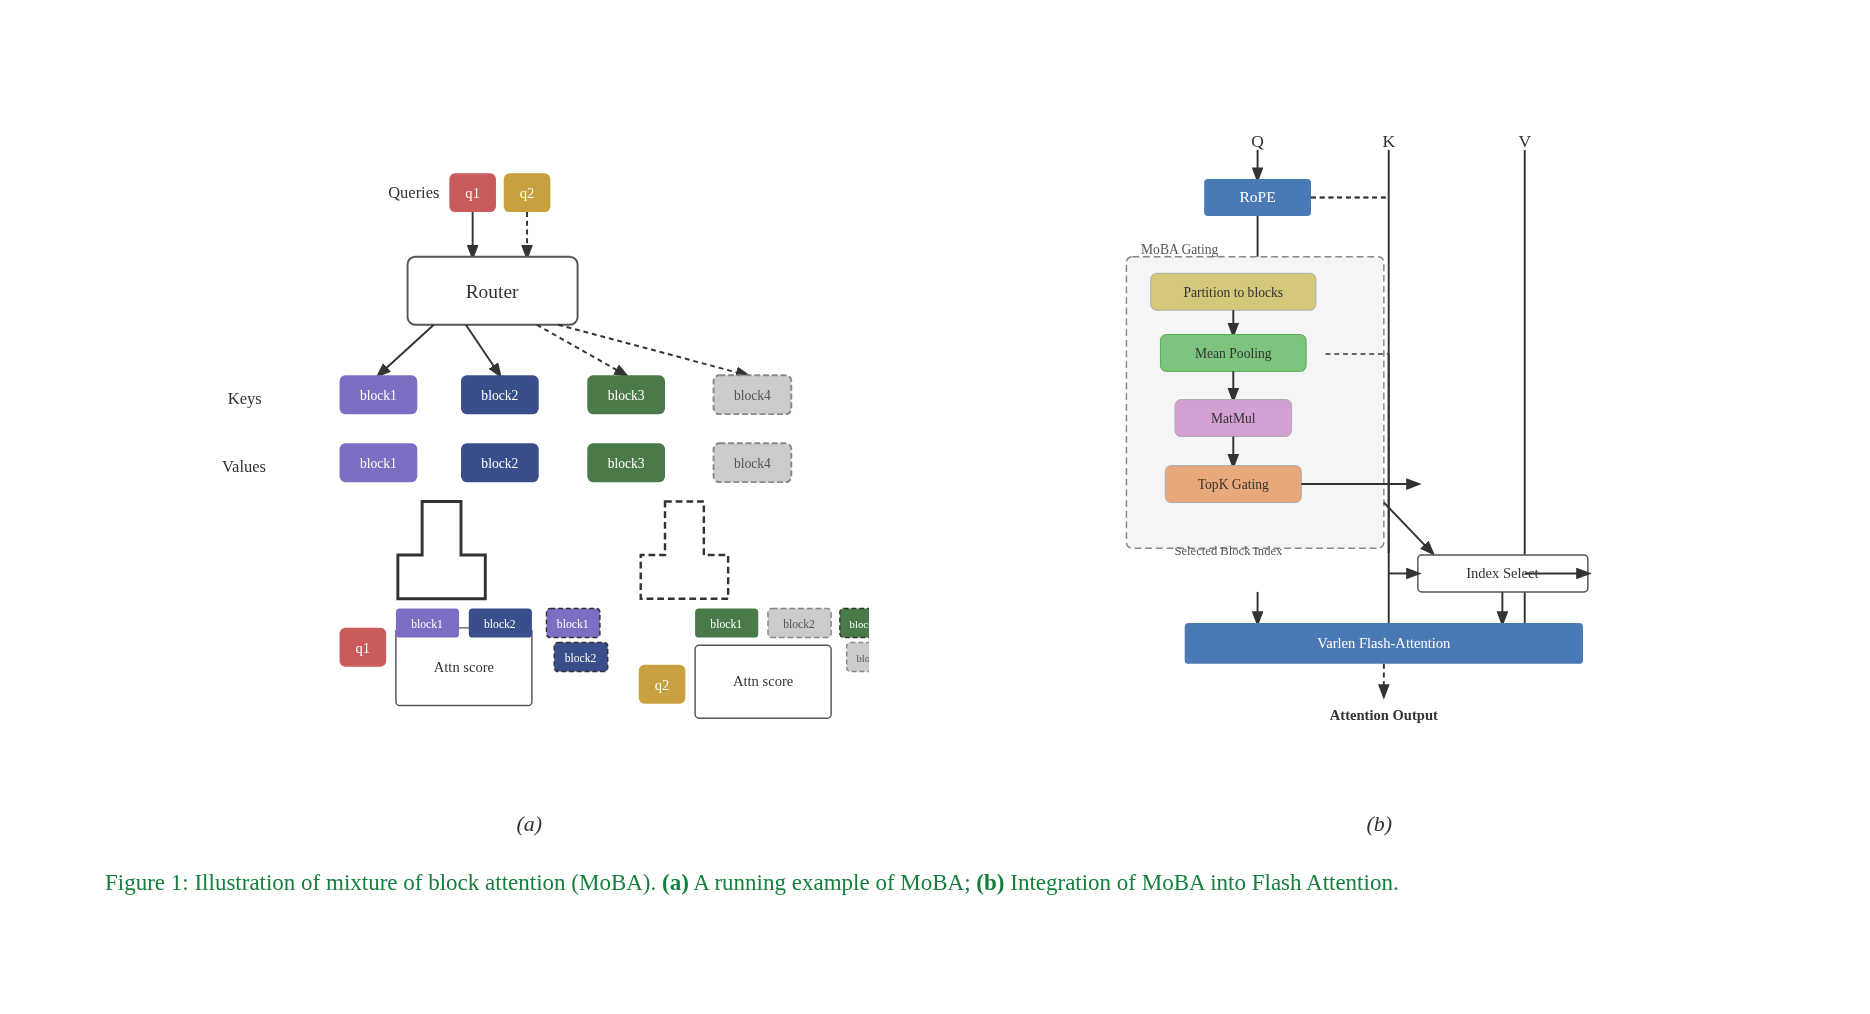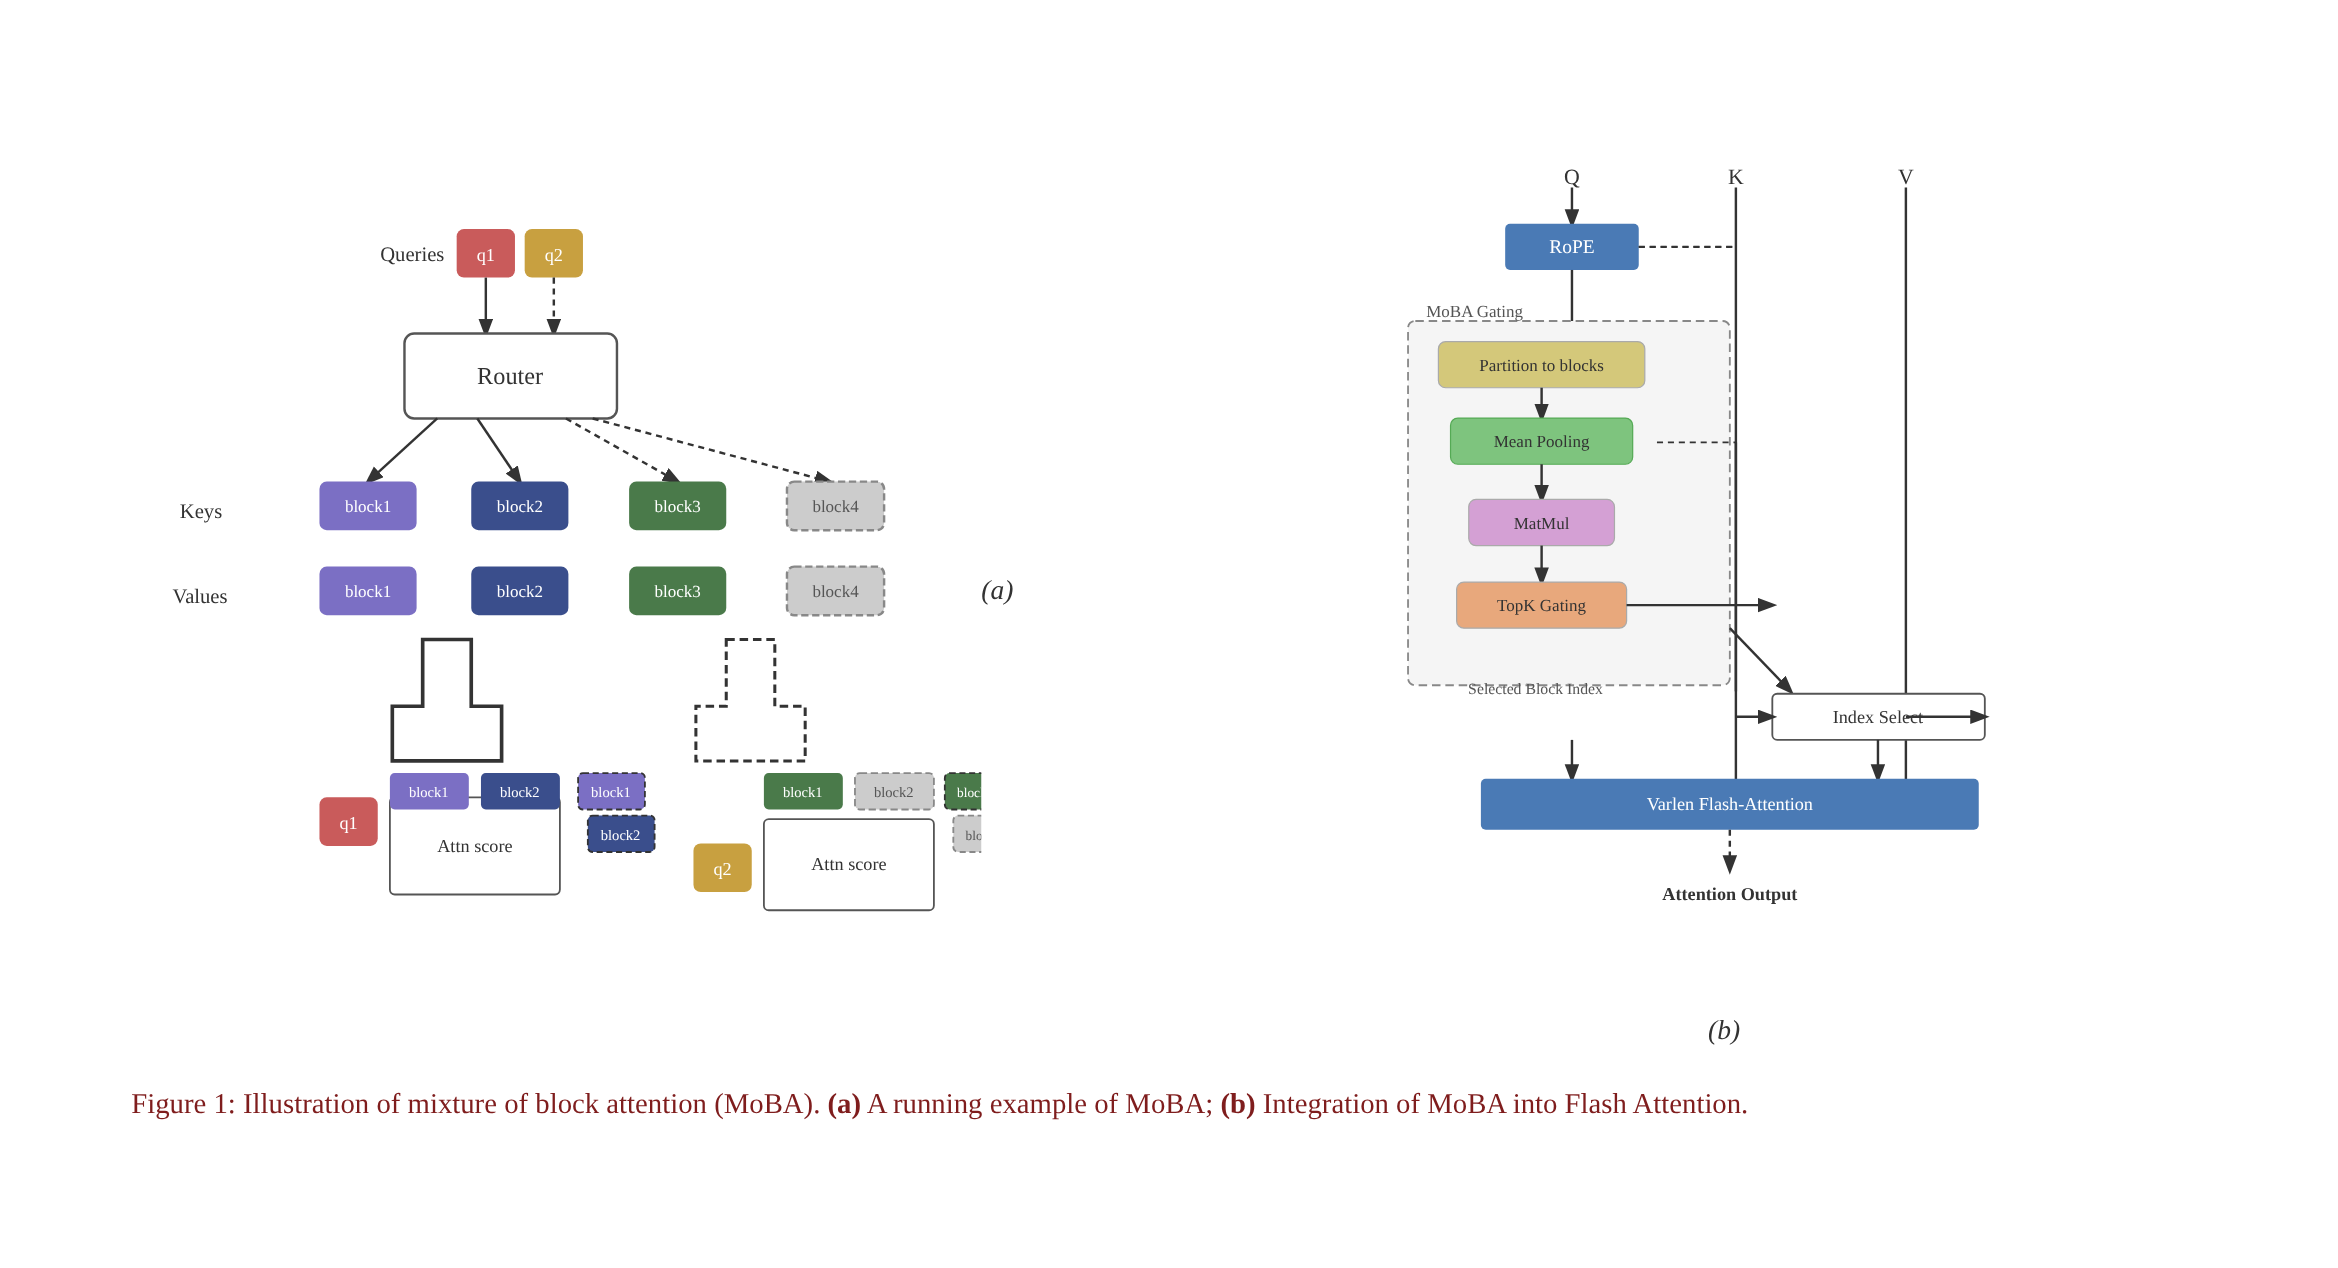--- a/index.html
+++ b/index.html
@@ -25,20 +25,21 @@
       flex-direction: row;
       width: 100%;
       align-items: flex-start;
       justify-content: space-around;
       gap: 40px;
     }
     
     .figure-a {
       flex: 1.1;
       display: flex;
+      flex-direction: column;
       align-items: center;
       position: relative;
       min-height: 700px;
     }
     .figure-b {
       flex: 1;
       display: flex;
       flex-direction: column;
       align-items: center;
       position: relative;
@@ -49,21 +50,21 @@
       color: #333;
       margin-top: 18px;
       font-style: italic;
     }
     
     .caption {
       margin-top: 28px;
       width: 100%;
       font-size: 23px;
       line-height: 1.55;
-      color: #7f1d1d;
+      color: #15803d;
     }
     .caption b { font-weight: bold; }
 
     
     .fig-a-svg { width: 680px; height: 680px; }
     .fig-b-svg { width: 600px; height: 680px; }
     .blk-q1 { fill: #C95B5B; }
     .blk-q2 { fill: #C8A040; }
     text { font-family: 'Times New Roman', Times, serif; }
   </style>

